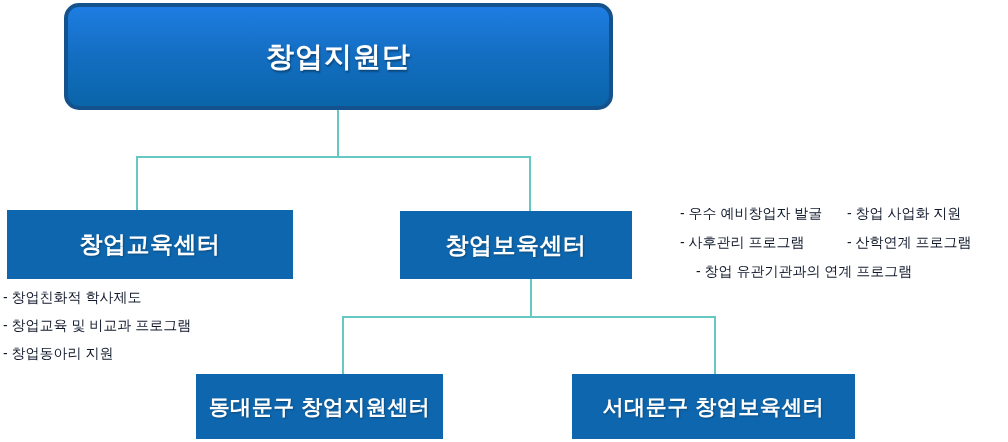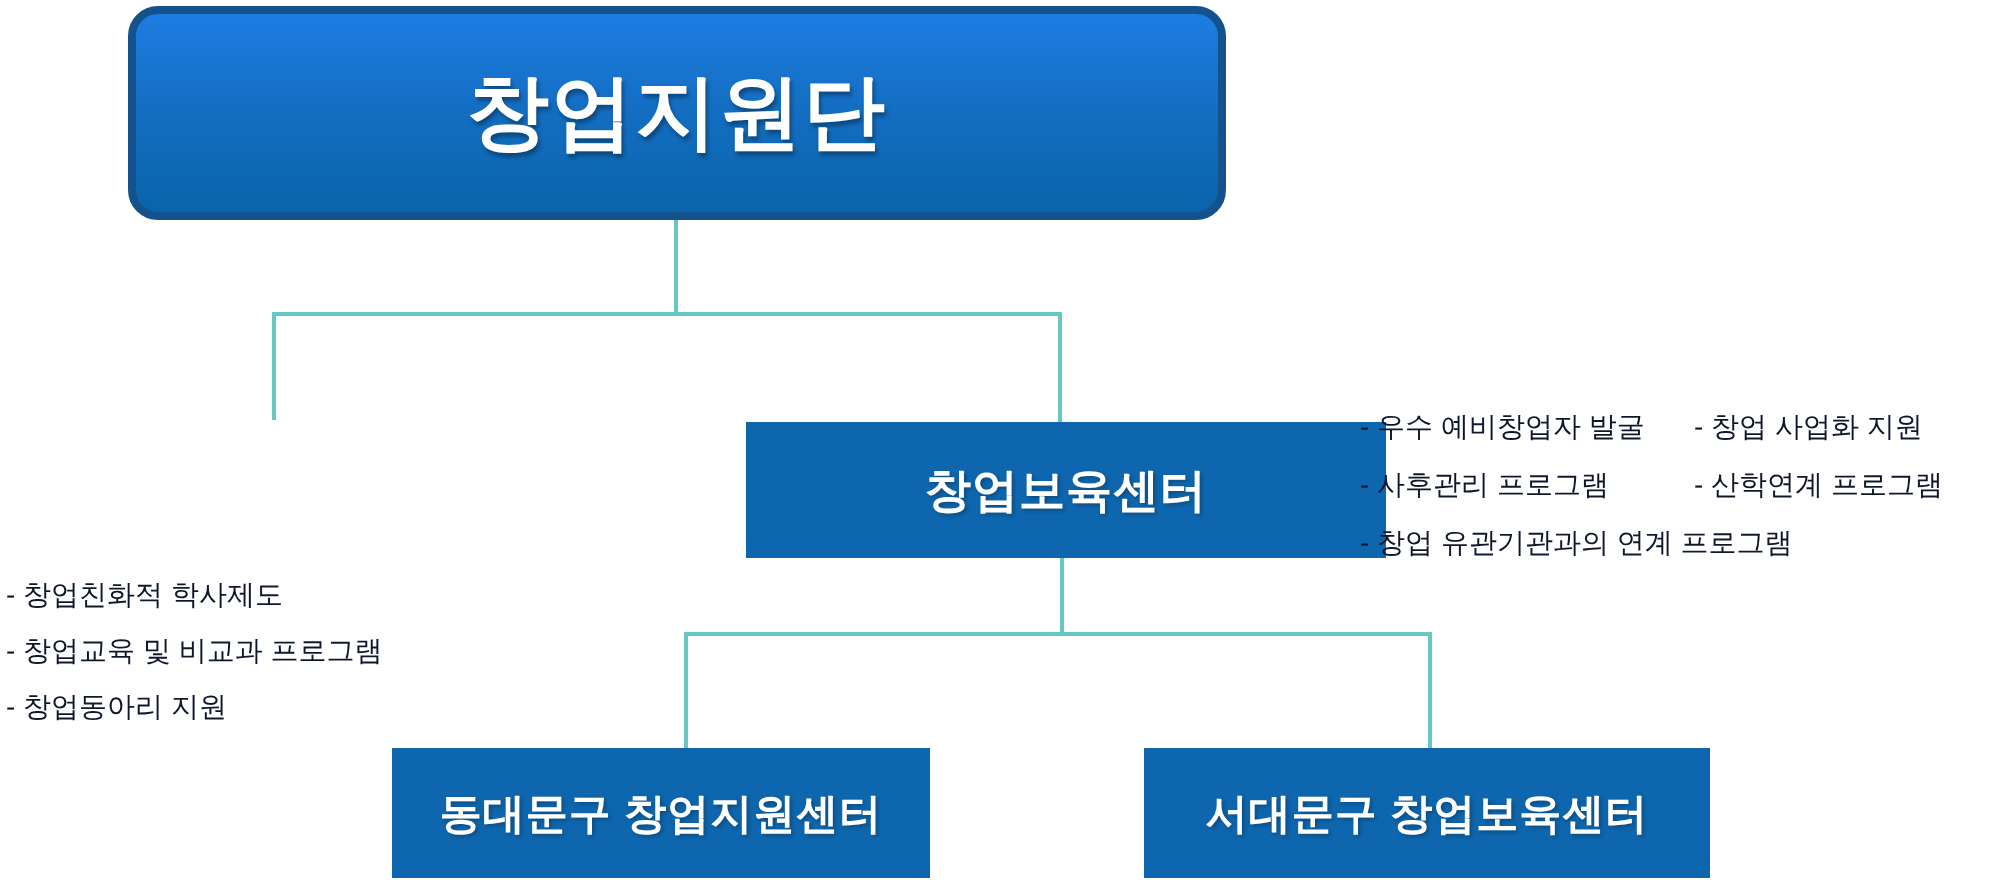--- a/index.html
+++ b/index.html
@@ -9,62 +9,65 @@
   }
   .abs{position:absolute;box-sizing:border-box;}
   
   .root-box{
     left:64px;top:3px;width:549px;height:107px;
     border:4px solid #14528D;border-radius:15px;
     background:linear-gradient(180deg,#1E7DE2 0%,#146FC4 45%,#0A64A9 100%);
     display:flex;align-items:center;justify-content:center;
   }
   .root-box .label{
-    color:#ffffff;font-size:41px;font-weight:bold;letter-spacing:1px;
+    color:#ffffff;font-size:28px;font-weight:bold;letter-spacing:1px;
     text-shadow:1px 2px 2px rgba(0,0,0,0.35);
   }
   
   .flat-box{
     background:#0E67AE;display:flex;align-items:center;justify-content:center;
   }
   .flat-box .label{
     color:#ffffff;font-weight:bold;letter-spacing:0.5px;
     text-shadow:1px 1px 2px rgba(0,0,0,0.28);
   }
   .lv2 .label{font-size:23px;}
   .lv3 .label{font-size:21px;}
   .box-edu{left:7px;top:210px;width:286px;height:69px;}
-  .box-inc{left:373px;top:211px;width:320px;height:68px;}
-  .box-ddm{left:196px;top:374px;width:269px;height:65px;}
+  .box-inc{left:400px;top:211px;width:232px;height:68px;}
+  .box-ddm{left:196px;top:374px;width:247px;height:65px;}
   .box-sdm{left:572px;top:374px;width:283px;height:65px;}
   
   .conn{background:#66C8C3;}
   
   .note-list{color:#0f172a;font-size:14px;}
   .edu-list{left:3px;top:283px;line-height:28px;}
   .inc-list{
     left:680px;top:199px;line-height:29px;
     display:grid;grid-template-columns:167px auto;
   }
-  .inc-list .full{grid-column:1 / span 2;}
+  .inc-list .full{grid-column:1 / span 2;margin-left:16px;}
 </style>
 </head>
 <body>
 
 <div class="stage">
 
   <div class="abs root-box">
     <span class="label">창업지원단</span>
   </div>
 
   <div class="abs conn" style="left:337px;top:110px;width:2px;height:47px;"></div>
   <div class="abs conn" style="left:136px;top:156px;width:395px;height:2px;"></div>
   <div class="abs conn" style="left:136px;top:157px;width:2px;height:53px;"></div>
   <div class="abs conn" style="left:529px;top:157px;width:2px;height:54px;"></div>
 
+  <div class="abs flat-box lv2 box-edu">
+    <span class="label">창업교육센터</span>
+  </div>
   <div class="abs flat-box lv2 box-inc">
     <span class="label">창업보육센터</span>
   </div>
 
   <div class="abs note-list edu-list">
     <div>- 창업친화적 학사제도</div>
     <div>- 창업교육 및 비교과 프로그램</div>
     <div>- 창업동아리 지원</div>
   </div>
 

